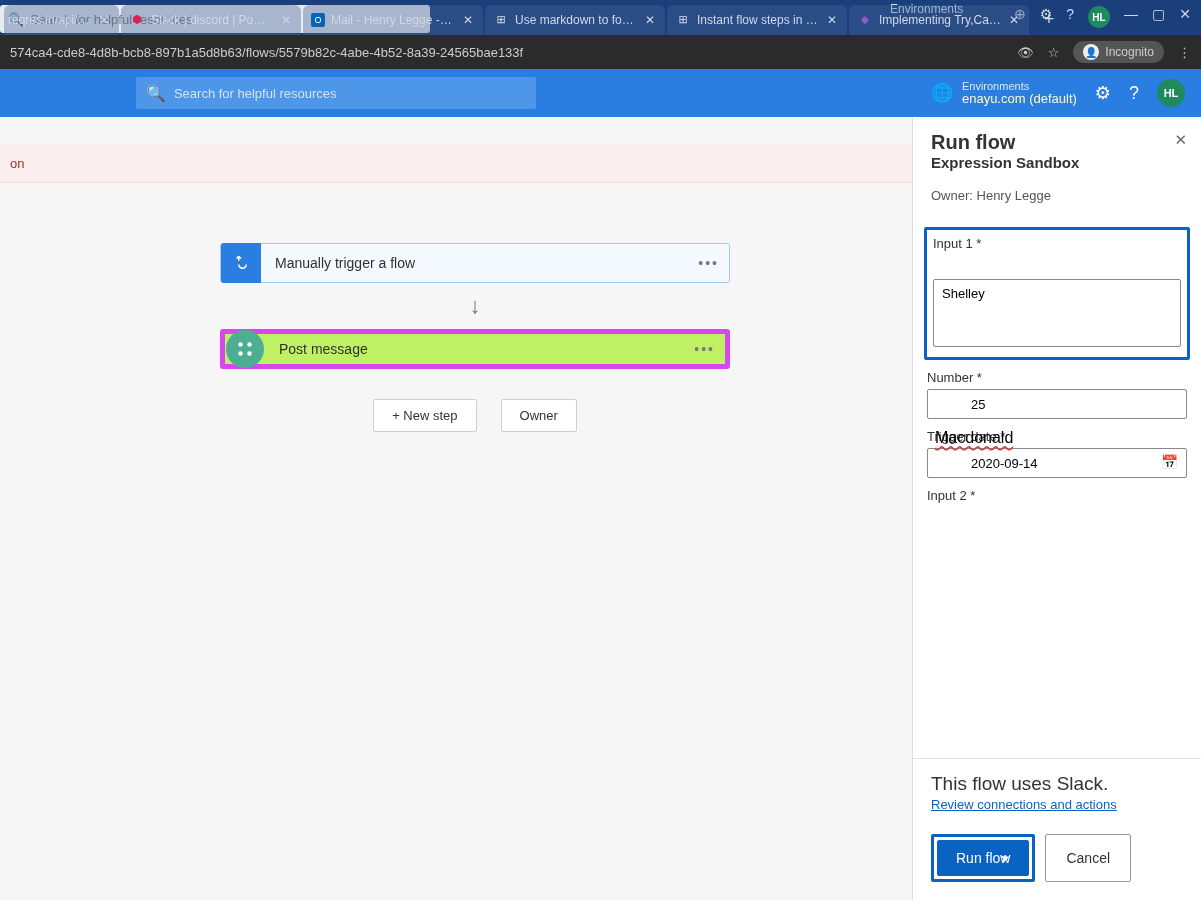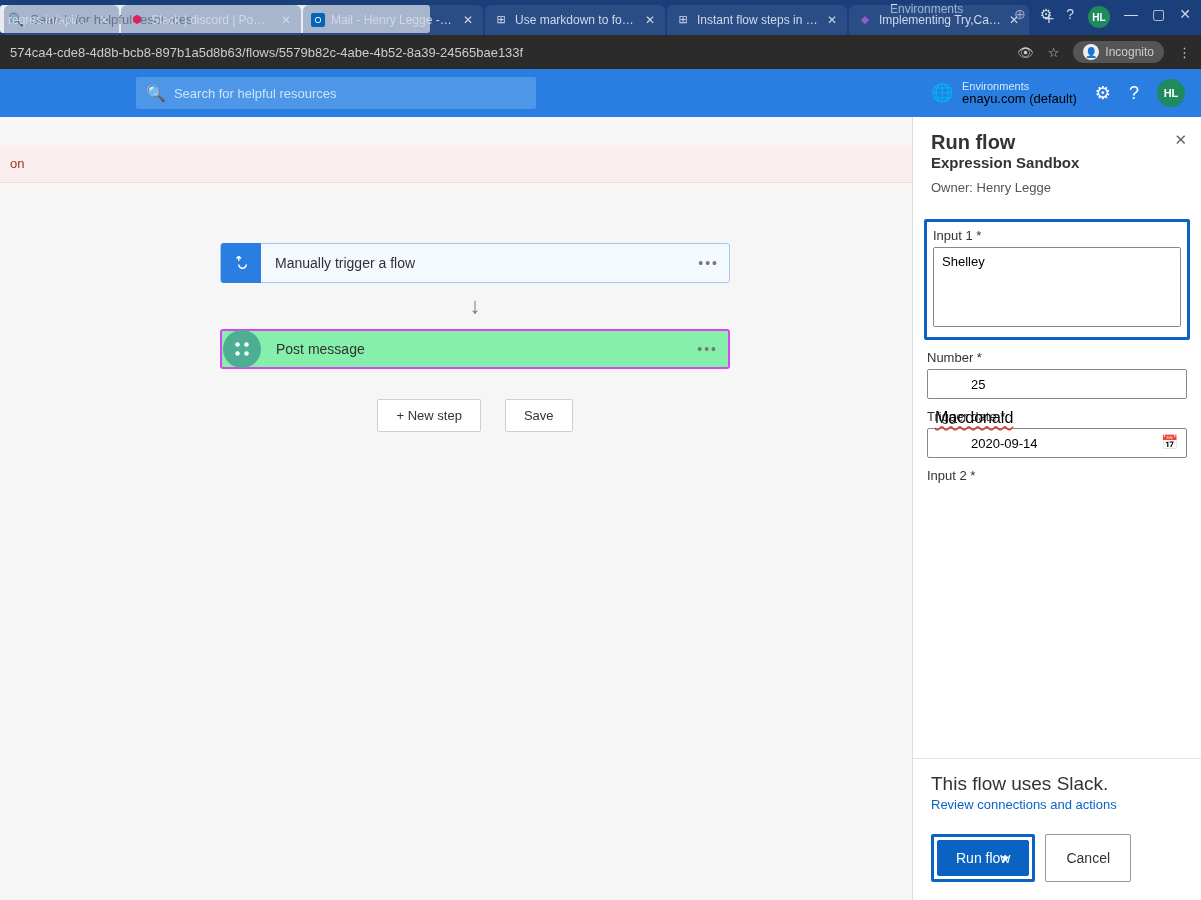--- a/index.html
+++ b/index.html
@@ -42,38 +42,38 @@
     margin-left: 120px; background: #4d96e8; width: 400px; height: 32px; border-radius: 2px;
     display: flex; align-items: center; padding: 0 10px; gap: 8px;
   }
   .search-wrap input { background: transparent; border: none; outline: none; color: #dfeeff; font-size: 13px; width: 100%; }
   .search-wrap input::placeholder { color: #cfe3fb; }
   .search-icon { color: #cfe3fb; }
   .header-right { margin-left: auto; display: flex; align-items: center; gap: 18px; color: #fff; }
   .env-block { display: flex; align-items: center; gap: 8px; }
   .env-text { display: flex; flex-direction: column; line-height: 1.1; }
   .env-text .small { font-size: 11px; color: #d6e8ff; }
-  .env-text .big { font-size: 13px; color: #000000; }
+  .env-text .big { font-size: 13px; color: #fef9c3; }
   .gear-icon, .help-icon { font-size: 18px; }
   .avatar-circle { width: 28px; height: 28px; border-radius: 50%; background: #1e8a5e; display:flex; align-items:center; justify-content:center; font-size:11px; font-weight:600;}
 
   
   .warn-strip {
     background: #fbeeee; height: 38px; width: 912px; display: flex; align-items: center;
     padding: 0 10px; font-size: 13px; color: #a0322a; border-bottom: 1px solid #f0dcdc;
     margin-top: 28px;
   }
 
   
   .canvas-area {
     position: absolute; left: 0; top: 117px; width: 912px; height: 783px; background: #f6f6f6;
   }
   .flow-col { width: 520px; margin-left: 215px; margin-top: 60px; display: flex; flex-direction: column; align-items: center;}
   .step-card {
-    width: 510px; height: 40px; background: #86efac; border: 2px solid #d946ef; border-radius: 3px;
+    width: 510px; height: 40px; background: #bef264; border: 5px solid #d946ef; border-radius: 3px;
     display: flex; align-items: center; gap: 14px; padding-right: 10px; position: relative;
   }
   .step-card.trigger { border: 1px solid #a6c8f0; background: #f4f9ff;}
   .step-icon { width: 40px; height: 40px; display:flex; align-items:center; justify-content:center; color:#fff; border-radius: 3px 0 0 3px;}
   .step-icon.blue { background: #2a7de1; }
   .step-icon.green { background: #4caf93; border-radius: 50%; width: 38px; height:38px; margin:1px;}
   .step-label { font-size: 14px; color: #323130; }
   .step-menu { margin-left: auto; color: #777; letter-spacing: 2px; font-size: 14px;}
   .arrow-down { margin: 10px 0; color: #777; font-size: 22px;}
   .step-actions { display: flex; gap: 24px; margin-top: 30px;}
@@ -83,37 +83,37 @@
 
   
   .panel {
     position: absolute; right: 0; top: 117px; width: 289px; height: 783px; background: #fff;
     border-left: 1px solid #ddd; display: flex; flex-direction: column;
   }
   .panel-head { padding: 14px 18px 8px 18px; position: relative;}
   .panel-title { font-size: 20px; font-weight: 600; color: #333; }
   .panel-close { position: absolute; right: 14px; top: 14px; color: #666; font-size: 15px;}
   .flow-name { font-size: 15px; font-weight: 600; color: #333; }
-  .flow-owner { font-size: 13px; color: #555; margin-top: 9px;}
+  .flow-owner { font-size: 13px; color: #555; margin-top: 17px;}
   .panel-body { padding: 6px 14px; overflow-y: auto; flex: 1; }
   .field { margin-top: 10px; }
   .field.highlighted { border: 3px solid #0a63c2; padding: 6px; border-radius: 2px; margin-left: -3px; margin-right: -3px;}
   .field-label { font-size: 13px; color: #333; margin-bottom: 4px; display: block;}
   .tx {
     width: 100%; border: 1px solid #888; border-radius: 2px; padding: 6px 8px; font-size: 13px;
     resize: none; font-family: inherit;
   }
   .tx.small { height: 30px; padding-left: 43px; }
-  .tx.big { height: 80px; }
+  .tx.big { height: 68px; margin-top: 24px; }
   .date-wrap { position: relative; }
   .date-icon { position: absolute; right: 8px; top: 6px; color: #777; font-size: 14px;}
   .underline-red { text-decoration: underline; text-decoration-color: #d83b3b; text-decoration-style: wavy; text-underline-offset: 2px;}
   .panel-footer { border-top: 1px solid #e5e5e5; padding: 14px 18px 18px 18px;}
   .connect-text { font-size: 19px; color: #333; }
-  .review-link { font-size: 13px; color: #0a63c2; display: block; margin-top: 2px;}
+  .review-link { font-size: 13px; color: #0a63c2; text-decoration: underline; display: block; margin-top: 2px;}
   .footer-btns { display: flex; gap: 10px; margin-top: 22px;}
   .btn-primary {
     background: #0a63c2; color: #fff; border: 1px solid #0a63c2; padding: 9px 18px; font-size: 14px; border-radius: 2px;
     position: relative;
   }
   .btn-primary-wrap { border: 3px solid #0a63c2; padding: 3px; border-radius: 2px; }
   .cursor-img { position: absolute; right: 18px; top: 10px; font-size: 12px; transform: rotate(-20deg);}
   .btn-secondary {
     background: #fff; border: 1px solid #999; padding: 9px 20px; font-size: 14px; color: #333; border-radius: 2px;
   }
@@ -233,21 +233,21 @@
             <circle cx="18" cy="6" r="3"></circle>
             <circle cx="6" cy="18" r="3"></circle>
             <circle cx="18" cy="18" r="3"></circle>
           </svg>
       </div>
       <span class="step-label">Post message</span>
       <span class="step-menu">•••</span>
     </div>
     <div class="step-actions">
       <button class="btn-light">+ New step</button>
-      <button class="btn-light">Save</button>
+      <button class="btn-light">Owner</button>
     </div>
   </div>
 </div>
 
 <div class="panel">
   <div class="panel-head">
     <div class="panel-title">Run flow</div>
     <div class="panel-close">✕</div>
     <div class="flow-name">Expression Sandbox</div>
     <div class="flow-owner">Owner: Henry Legge</div>

